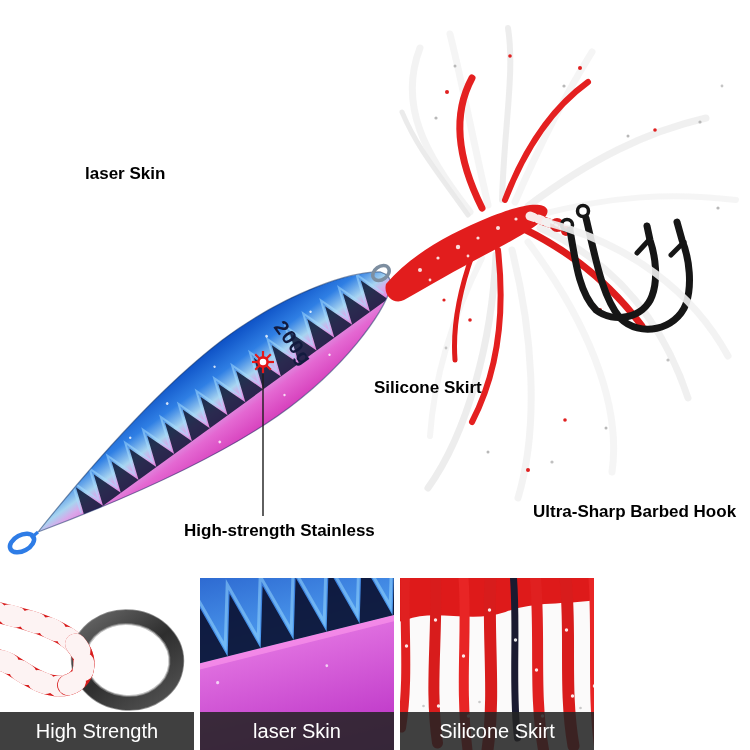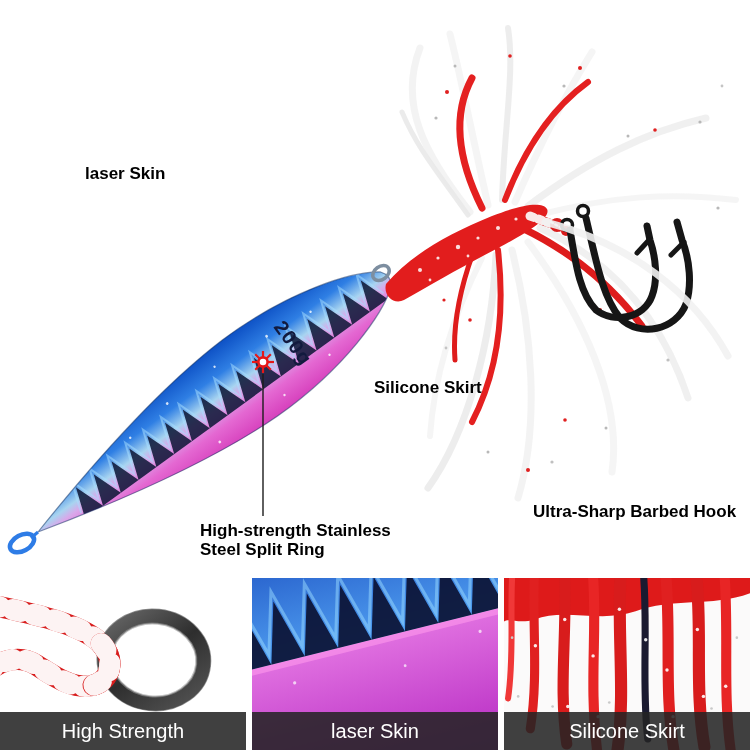--- a/index.html
+++ b/index.html
@@ -1,21 +1,21 @@
 <!DOCTYPE html>
 <html><head>
 <meta charset="utf-8">
 <style>
   html,body{margin:0;padding:0;background:#fff;}
   body{width:750px;height:750px;overflow:hidden;font-family:"Liberation Sans",sans-serif;}
   .stage{position:relative;width:750px;height:750px;background:#fff;}
   .main-scene{position:absolute;top:0;left:0;width:750px;height:578px;}
   .main-scene svg{display:block;}
   .callout{position:absolute;font-weight:700;font-size:17px;color:#000;white-space:nowrap;line-height:19px;}
-  .panels-row{position:absolute;top:578px;left:0;width:750px;height:172px;display:flex;gap:6px;padding:0 0;box-sizing:border-box;}
+  .panels-row{position:absolute;top:578px;left:0;width:594px;height:172px;display:flex;gap:6px;padding:0 0;box-sizing:border-box;}
   .panel{position:relative;flex:1;overflow:hidden;background:#fff;}
   .panel svg{display:block;}
   .panel-bar{position:absolute;left:0;right:0;bottom:0;height:38px;background:rgba(36,36,36,.87);color:#fff;display:flex;align-items:center;justify-content:center;font-size:20px;}
 </style>
 </head>
 <body>
 
 <div class="stage">
 
   <div class="main-scene">
@@ -153,23 +153,22 @@
         <line x1="263" y1="362" x2="270.8" y2="354.2"></line>
           <line x1="263" y1="362" x2="255.2" y2="369.8"></line>
         <circle cx="263" cy="362" r="4.6" fill="#ffffff" stroke-width="2.6"></circle>
       </g>
       <line x1="263" y1="374" x2="263" y2="516" stroke="#1c1c1c" stroke-width="1.4"></line>
     </svg>
   </div>
 
   <div class="callout" style="left:85px;top:164px;">laser Skin</div>
   <div class="callout" style="left:374px;top:378px;">Silicone Skirt</div>
-  <div class="callout" style="left:200px;top:521px;">
+  <div class="callout" style="left:184px;top:521px;">
     <div>High-strength Stainless</div>
-    <div>Steel Split Ring</div>
   </div>
   <div class="callout" style="left:533px;top:502px;">Ultra-Sharp Barbed Hook</div>
 
   <div class="panels-row">
 
     <div class="panel">
       <svg viewBox="0 0 243 172" width="100%" height="172" preserveAspectRatio="xMidYMid slice">
         <defs>
           <linearGradient id="gRing" x1="0" y1="0" x2="1" y2="1">
             <stop offset="0" stop-color="#6a6a6a"></stop>

